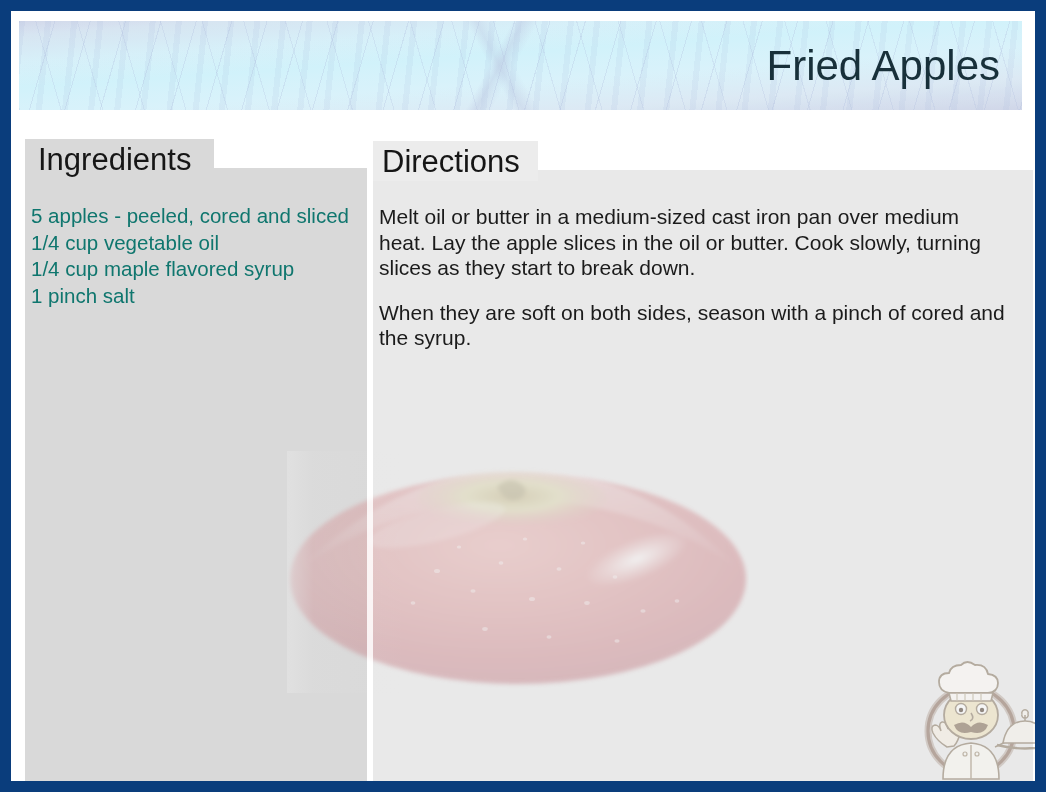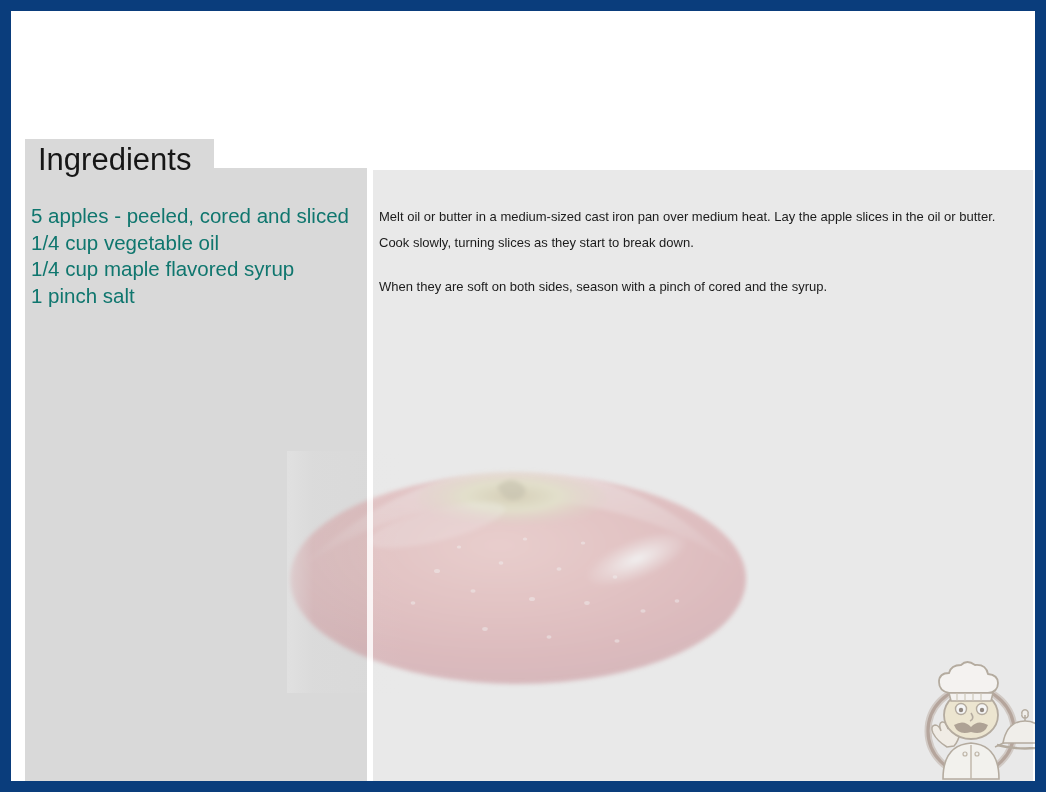--- a/index.html
+++ b/index.html
@@ -134,21 +134,21 @@
     line-height: 26.6px;
     color: #0f766e;
     white-space: pre-line;
     z-index: 5;
   }
   #directions-body {
     position: absolute;
     left: 368px;
     top: 193px;
     width: 632px;
-    font-size: 13px;
+    font-size: 21px;
     line-height: 25.5px;
     color: #1b1b1b;
     z-index: 5;
   }
   #directions-body p {
     margin: 0 0 19px 0;
   }
   #directions-body p:last-child { margin-bottom: 0; }
 
   
@@ -194,20 +194,23 @@
     opacity: 0.55;
   }
   #chef-logo svg { display: block; width: 100%; height: 100%; }
 </style>
 </head>
 <body>
 
 <div id="slide">
   <div id="canvas">
 
+    <div id="header-banner">
+      <div id="header-title">Fried Apples</div>
+    </div>
 
     <div class="panel" id="ingredients-panel"></div>
     <div class="panel" id="directions-panel"></div>
 
     <div id="apple-image">
       <svg viewBox="0 0 462 242" xmlns="http://www.w3.org/2000/svg">
         <defs>
           <radialGradient id="appleBody" cx="46%" cy="34%" r="78%">
             <stop offset="0%" stop-color="#e8a6a3"></stop>
             <stop offset="38%" stop-color="#d98d8e"></stop>
@@ -267,20 +270,23 @@
         <rect x="0" y="0" width="120" height="242" fill="url(#leftFade)"></rect>
       </svg>
     </div>
 
     <div id="panel-gap"></div>
     <div id="panel-gap-right"></div>
 
     <div class="tab" id="ingredients-tab">
       <span class="tab-label">Ingredients</span>
     </div>
+    <div class="tab" id="directions-tab">
+      <span class="tab-label">Directions</span>
+    </div>
 
     <div id="ingredients-list">5 apples - peeled, cored and sliced
 1/4 cup vegetable oil
 1/4 cup maple flavored syrup
 1 pinch salt</div>
 
     <div id="directions-body">
       <p>Melt oil or butter in a medium-sized cast iron pan over medium heat. Lay the apple slices in the oil or butter. Cook slowly, turning slices as they start to break down.</p>
       <p>When they are soft on both sides, season with a pinch of cored and the syrup.</p>
     </div>

